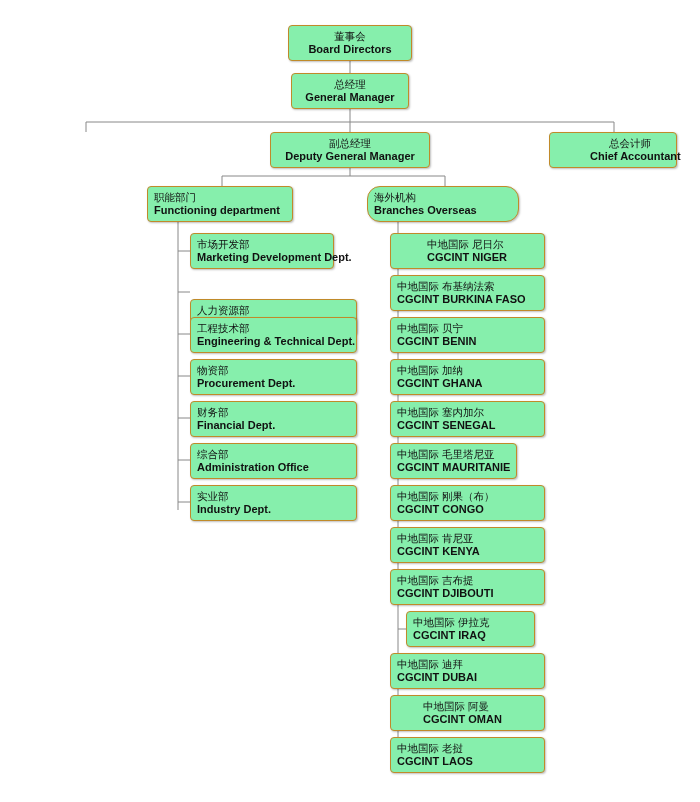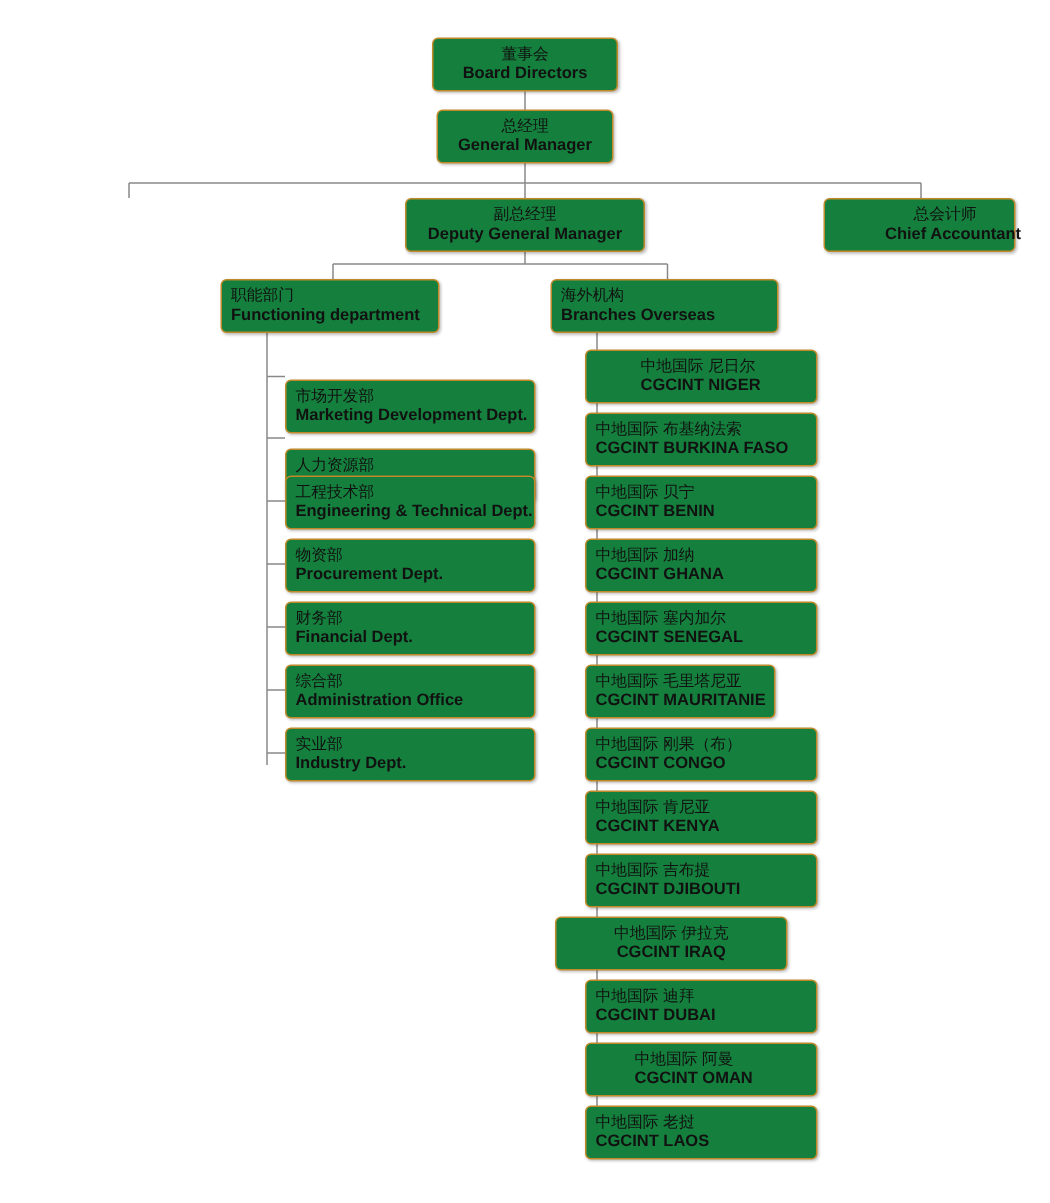--- a/index.html
+++ b/index.html
@@ -17,21 +17,21 @@
   #chart {
     position: absolute;
     left: 0;
     top: 0;
     width: 700px;
     height: 802px;
   }
   .node {
     position: absolute;
     box-sizing: border-box;
-    background: #15803d;
+    background: #86efac;
     border: 1px solid #c08a2a;
     border-radius: 4px;
     box-shadow: 1px 1px 2px rgba(0,0,0,0.25);
     padding: 4px 6px 5px 6px;
     line-height: 1.25;
   }
   .node .cn {
     font-size: 10.5px;
     color: #111111;
     white-space: nowrap;
@@ -123,26 +123,26 @@
   <div class="node center" style="left:549px; top:132px; width:128px; height:36px;padding-left:40px;">
     <div class="cn">总会计师</div>
     <div class="en">Chief Accountant</div>
   </div>
 
   <div class="node" style="left:147px; top:186px; width:146px; height:36px;">
     <div class="cn">职能部门</div>
     <div class="en">Functioning department</div>
   </div>
 
-  <div class="node" style="left:367px; top:186px; width:152px; height:36px;">
+  <div class="node" style="left:367px; top:186px; width:152px; height:36px;border-radius:13px;">
     <div class="cn">海外机构</div>
     <div class="en">Branches Overseas</div>
   </div>
 
-  <div class="node" style="left:190px; top:233px; width:167px; height:36px;margin-top:20px;">
+  <div class="node" style="left:190px; top:233px; width:144px; height:36px;">
     <div class="cn">市场开发部</div>
     <div class="en">Marketing Development Dept.</div>
   </div>
   <div class="node" style="left:190px; top:275px; width:167px; height:36px;margin-top:24px;">
     <div class="cn">人力资源部</div>
     <div class="en">Human Resources Dept.</div>
   </div>
   <div class="node" style="left:190px; top:317px; width:167px; height:36px;">
     <div class="cn">工程技术部</div>
     <div class="en">Engineering &amp; Technical Dept.</div>
@@ -193,21 +193,21 @@
     <div class="en">CGCINT CONGO</div>
   </div>
   <div class="node" style="left:390px; top:527px; width:155px; height:36px;">
     <div class="cn">中地国际 肯尼亚</div>
     <div class="en">CGCINT KENYA</div>
   </div>
   <div class="node" style="left:390px; top:569px; width:155px; height:36px;">
     <div class="cn">中地国际 吉布提</div>
     <div class="en">CGCINT DJIBOUTI</div>
   </div>
-  <div class="node" style="left:370px; top:611px; width:155px; height:36px;text-align:center;">
+  <div class="node" style="left:406px; top:611px; width:129px; height:36px;">
     <div class="cn">中地国际 伊拉克</div>
     <div class="en">CGCINT IRAQ</div>
   </div>
   <div class="node" style="left:390px; top:653px; width:155px; height:36px;">
     <div class="cn">中地国际 迪拜</div>
     <div class="en">CGCINT DUBAI</div>
   </div>
   <div class="node" style="left:390px; top:695px; width:155px; height:36px;padding-left:32px;">
     <div class="cn">中地国际 阿曼</div>
     <div class="en">CGCINT OMAN</div>

